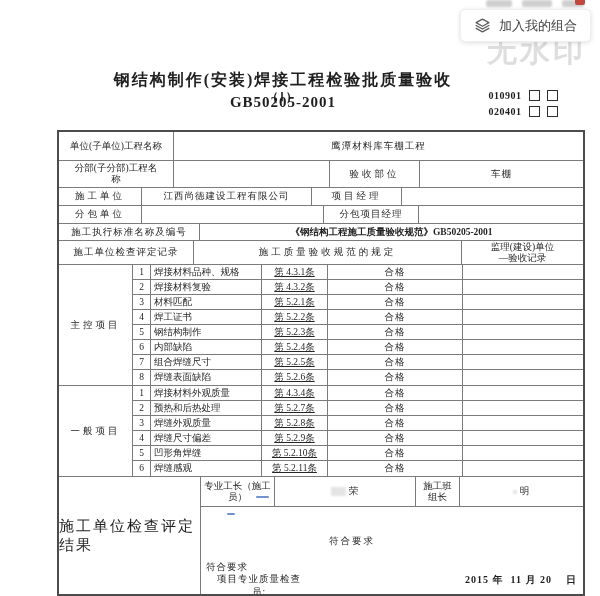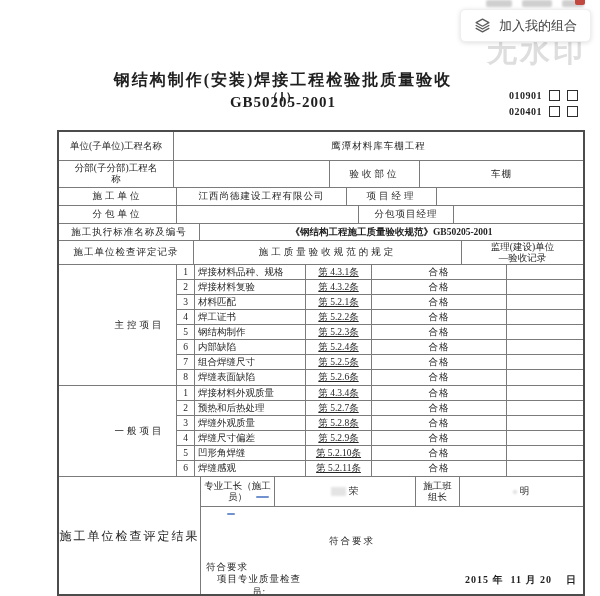--- a/index.html
+++ b/index.html
@@ -19,56 +19,56 @@
     background:#c2473e;border-radius:2px;z-index:2;}
   
   .title-wrap{position:absolute;left:0;top:42px;width:566px;text-align:center;z-index:1;}
   .doc-title{font-size:16px;font-weight:bold;letter-spacing:2px;margin-top:28px;}
   .doc-sub{font-size:15px;font-weight:bold;margin-top:3px;letter-spacing:1px;}
   .doc-vol{position:absolute;left:0;top:89px;width:566px;text-align:center;
     font-size:12px;font-weight:bold;letter-spacing:2px;}
   
   .codes{position:absolute;left:468px;top:87px;font-size:10px;font-weight:600;
     letter-spacing:.5px;text-align:right;width:110px;}
-  .code-line{display:flex;align-items:center;justify-content:flex-end;height:16px;}
+  .code-line{display:flex;align-items:center;justify-content:center;height:16px;}
   .cb{display:inline-block;width:11px;height:11px;border:1.5px solid #2e2e2e;
     background:#fff;margin-left:7px;box-sizing:border-box;}
   
   .form{position:absolute;left:57px;top:130px;width:528px;height:466px;
     border:2px solid #4c4c4c;box-sizing:border-box;overflow:hidden;
     display:flex;flex-direction:column;background:#fff;}
   .row{display:flex;border-bottom:1px solid #7b7b7b;box-sizing:border-box;flex:0 0 auto;}
   .c{border-right:1px solid #7b7b7b;box-sizing:border-box;display:flex;
      align-items:center;justify-content:center;text-align:center;
      font-size:9.5px;line-height:1.15;overflow:hidden;}
   .c:last-child{border-right:none;}
   .ls3{letter-spacing:3px;}
   .ls1{letter-spacing:1px;}
   .pre{white-space:pre-line;}
   .left{justify-content:flex-start;text-align:left;padding-left:3px;}
   .bold{font-weight:bold;}
   .clause{color:#262626;text-decoration:underline;cursor:pointer;}
   
-  .w115{width:115px;} .w156{width:156px;} .w90{width:90px;} .w101{width:118px;}
+  .w115{width:115px;} .w156{width:156px;} .w90{width:90px;} .w101{width:83px;}
   .w170{width:170px;} .w182{width:182px;} .w95{width:95px;} .w141{width:141px;}
   .w268{width:268px;} .w135{width:135px;} .w73{width:73px;} .w18{width:18px;}
   .w111{width:111px;} .w66{width:66px;} .w74{width:74px;} .w44{width:44px;}
   .fx{flex:1;}
   .r1{height:29px;} .r2{height:27px;} .r3{height:18px;} .r4{height:18px;}
   .r5{height:17px;} .r6{height:24px;}
   .sec{display:flex;border-bottom:1px solid #7b7b7b;flex:0 0 auto;}
   .sec-label{border-right:1px solid #7b7b7b;display:flex;align-items:center;
-    justify-content:center;font-size:9.5px;letter-spacing:3px;padding-left:44px;}
+    justify-content:center;font-size:9.5px;letter-spacing:3px;}
   .sec-rows{flex:1;display:flex;flex-direction:column;}
   .crow{display:flex;height:15px;border-bottom:1px solid #7b7b7b;box-sizing:border-box;}
   .crow:last-child{border-bottom:none;}
   
   .bottom{display:flex;flex:0 0 auto;border-bottom:1px solid #7b7b7b;}
   .bottom-left{width:141px;border-right:1px solid #7b7b7b;display:flex;
-    align-items:center;justify-content:center;font-size:12px;letter-spacing:2px;}
+    align-items:center;justify-content:center;font-size:15px;letter-spacing:2px;}
   .bottom-right{flex:1;display:flex;flex-direction:column;}
   .rowA{display:flex;height:30px;border-bottom:1px solid #7b7b7b;box-sizing:border-box;}
   .rowB{height:88px;position:relative;font-size:9.5px;}
   .concl-center{position:absolute;left:0;top:28px;width:100%;text-align:center;
     padding-right:80px;box-sizing:border-box;letter-spacing:2px;}
   .concl-left{position:absolute;left:5px;top:54px;width:110px;text-align:left;letter-spacing:1px;}
   .inspector{position:absolute;left:8px;top:66px;width:100px;text-align:center;
     white-space:pre-line;letter-spacing:1px;}
   .dateline{position:absolute;right:6px;bottom:8px;font-size:10px;
     letter-spacing:1px;white-space:pre;font-weight:600;}

